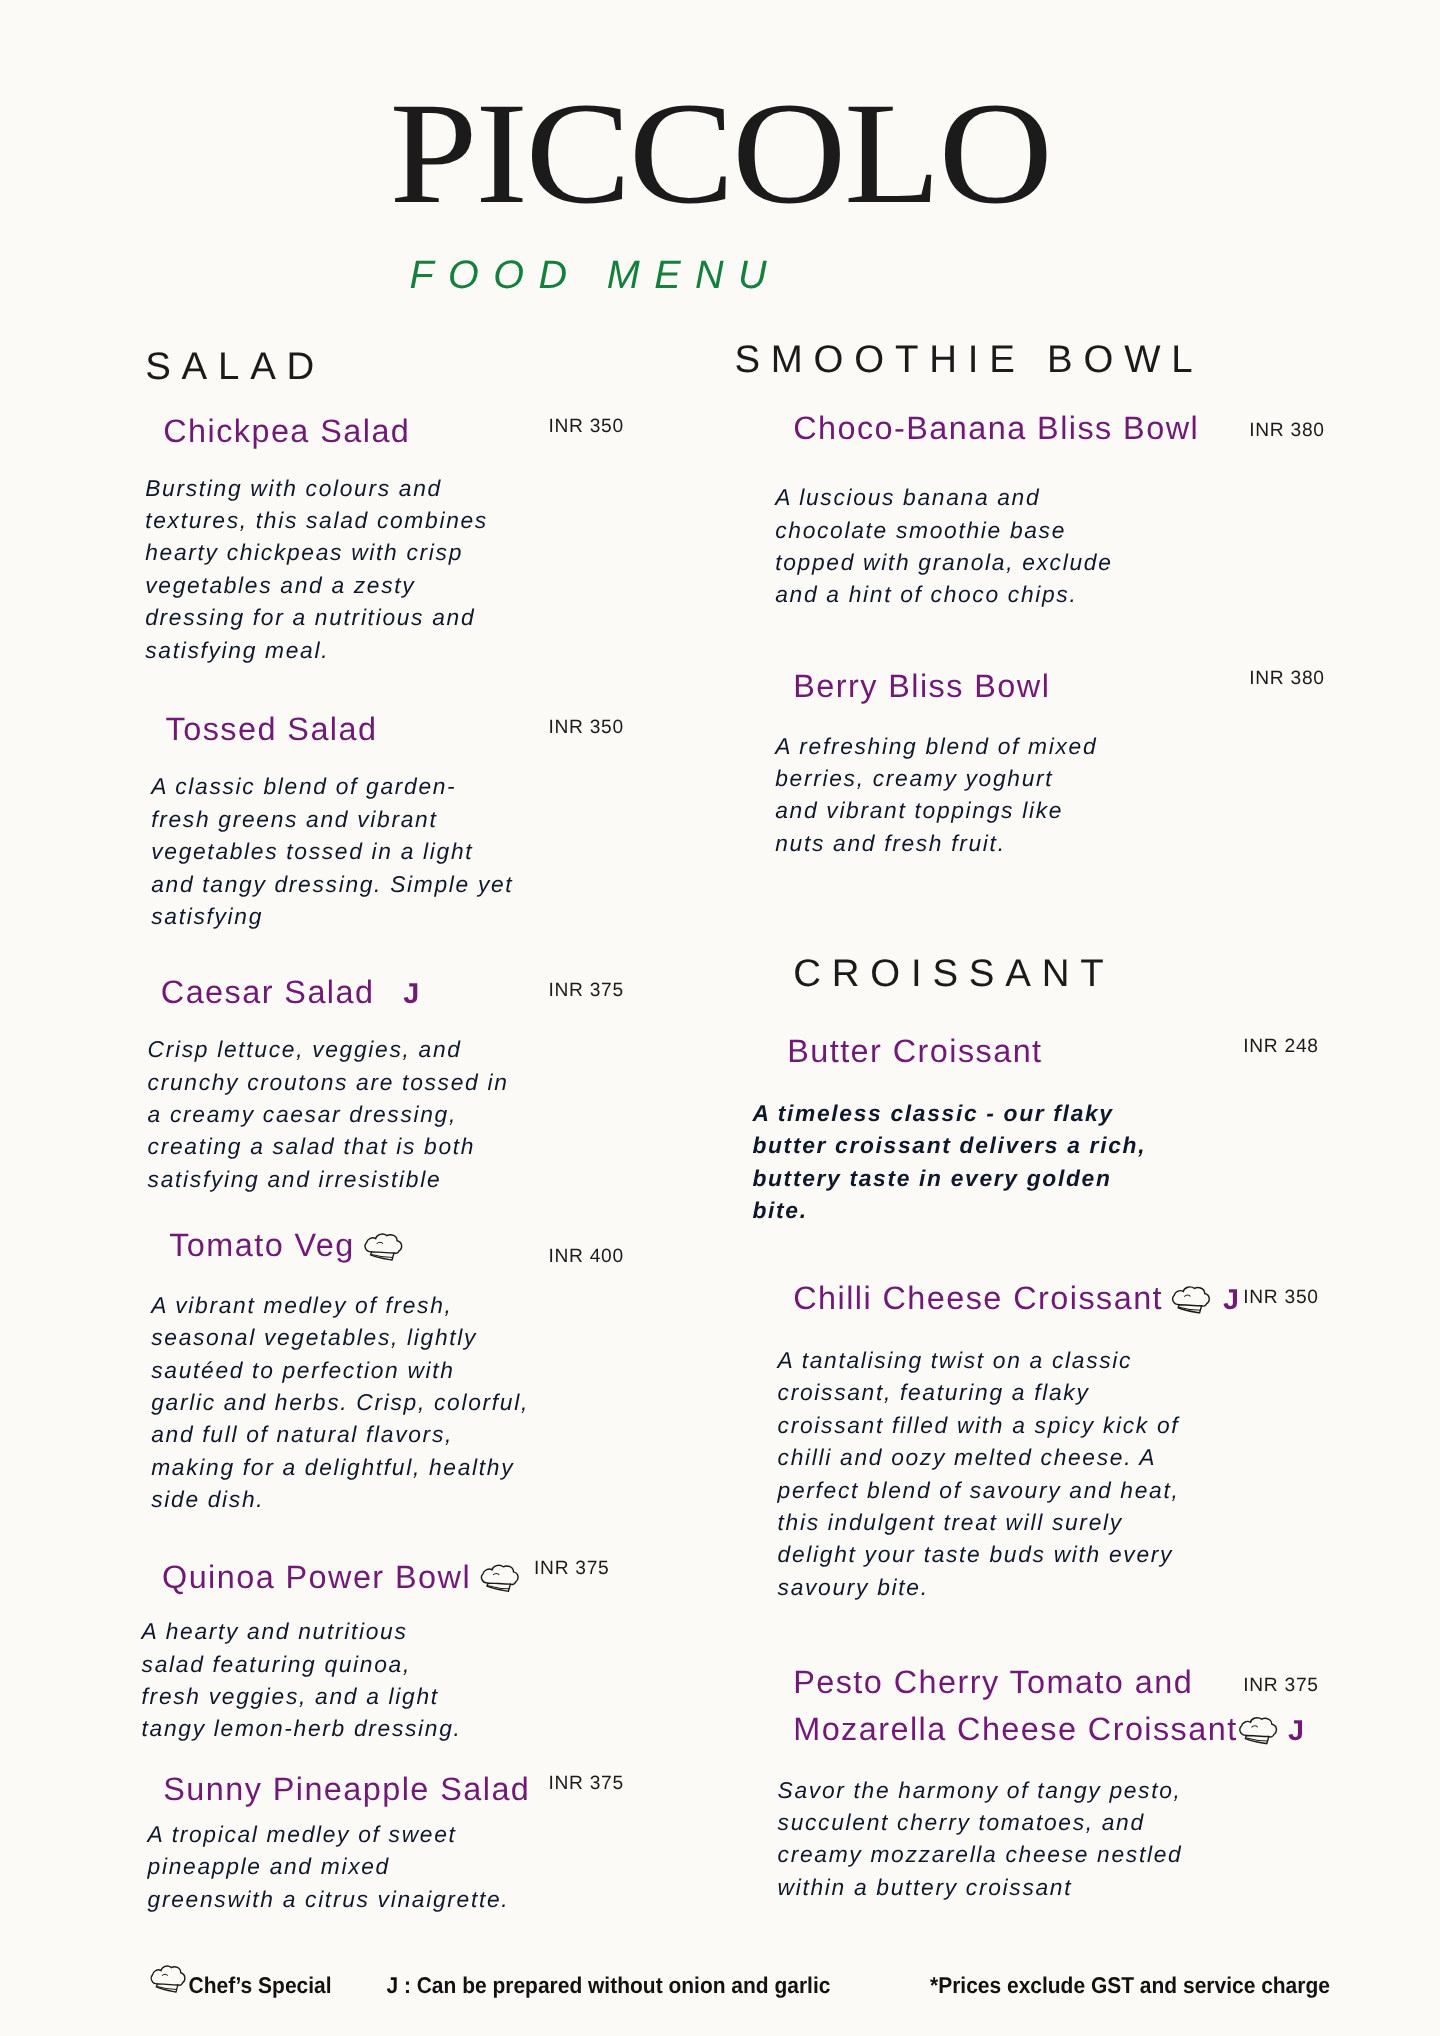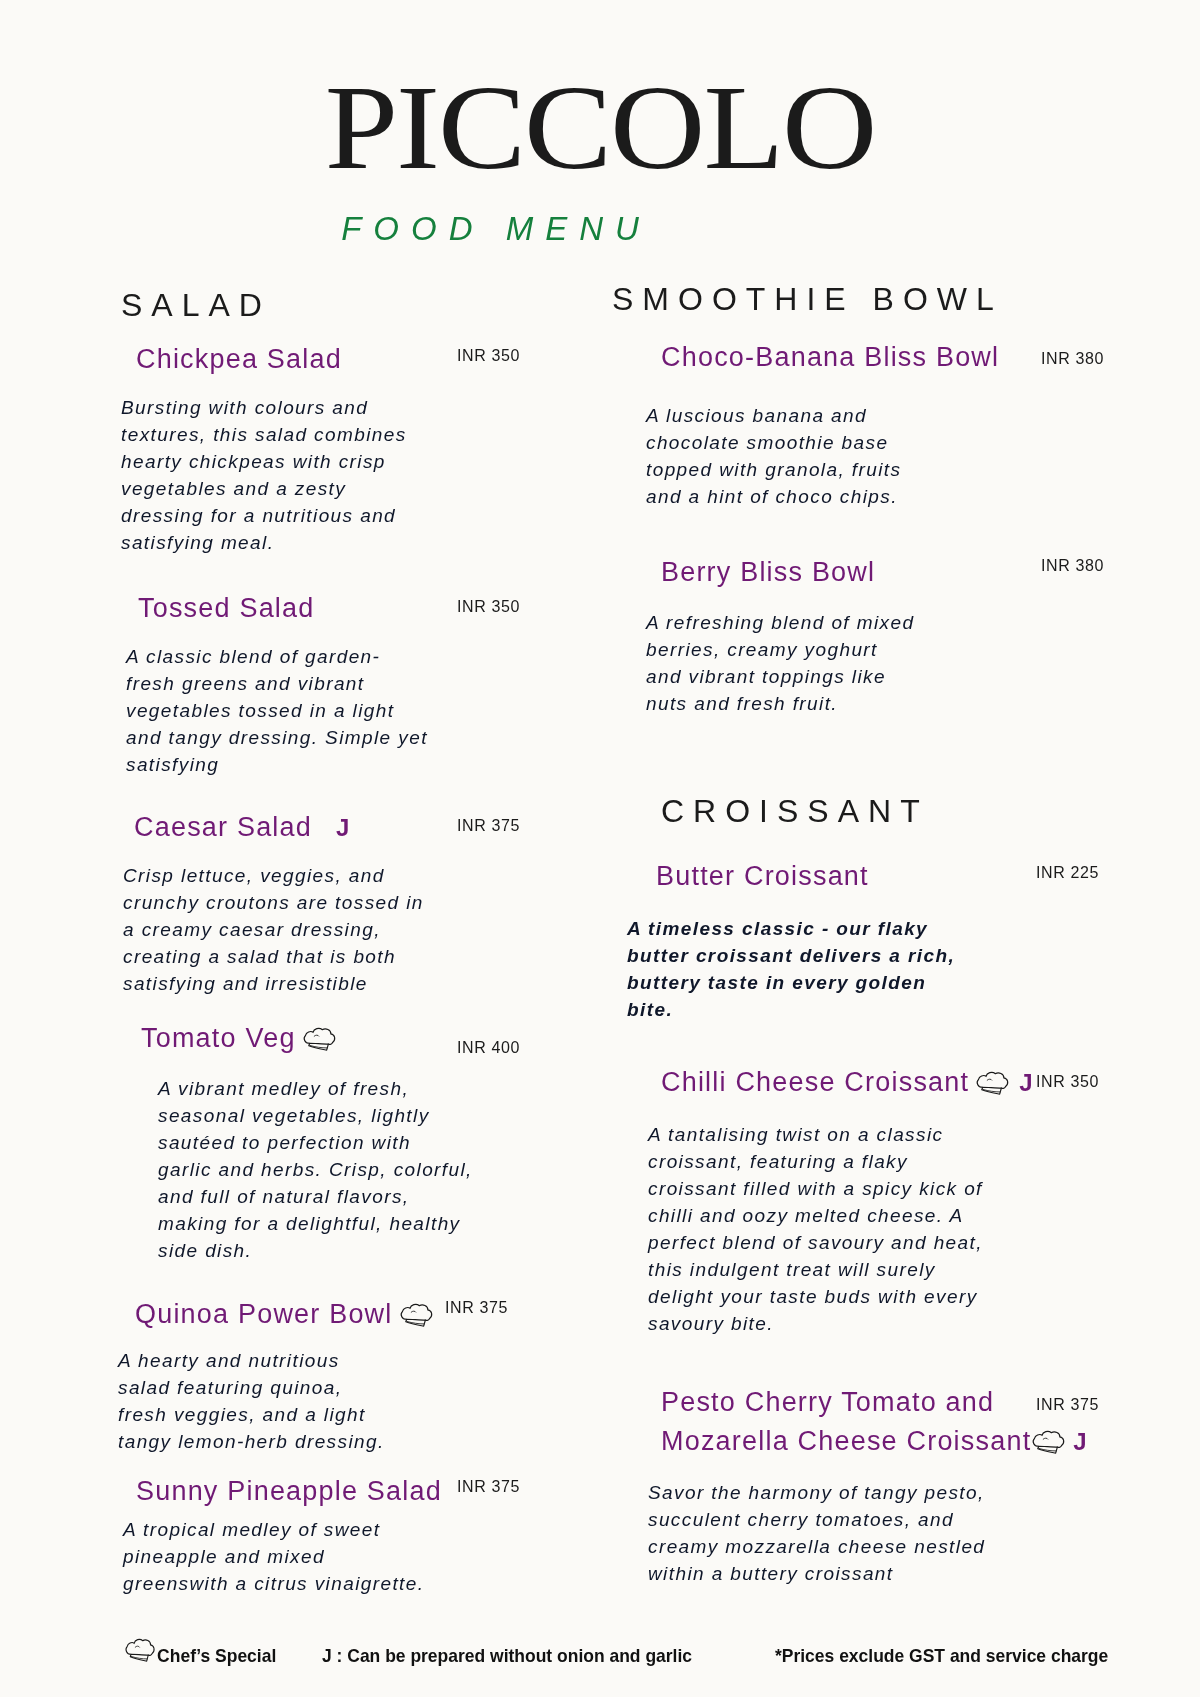--- a/index.html
+++ b/index.html
@@ -94,21 +94,21 @@
 satisfying and irresistible</div>
 </div>
 
 <div>
   <div class="item-name" style="left:125px; top:1019px;">
     <span>Tomato Veg</span><span class="chef-icon"><svg>
           <use href="#chefhat"></use>
         </svg></span>
   </div>
   <div class="item-price" style="left:457px; top:1039px;">INR 400</div>
-  <div class="item-desc" style="left:126px; top:1075px;margin-left:32px;">A vibrant medley of fresh,
+  <div class="item-desc" style="left:126px; top:1075px;">A vibrant medley of fresh,
 seasonal vegetables, lightly
 sautéed to perfection with
 garlic and herbs. Crisp, colorful,
 and full of natural flavors,
 making for a delightful, healthy
 side dish.</div>
 </div>
 
 <div>
   <div class="item-name" style="left:119px; top:1295px;">
@@ -131,38 +131,38 @@
 greenswith a citrus vinaigrette.</div>
 </div>
 
 <div class="section-title" style="left:612px; top:281px;">SMOOTHIE BOWL</div>
 
 <div>
   <div class="item-name" style="left:645px; top:338px;">Choco-Banana Bliss Bowl</div>
   <div class="item-price" style="left:1041px; top:350px;">INR 380</div>
   <div class="item-desc" style="left:646px; top:402px;">A luscious banana and
 chocolate smoothie base
-topped with granola, fruits
+topped with granola, exclude
 and a hint of choco chips.</div>
 </div>
 
 <div>
   <div class="item-name" style="left:645px; top:553px;">Berry Bliss Bowl</div>
   <div class="item-price" style="left:1041px; top:557px;">INR 380</div>
   <div class="item-desc" style="left:646px; top:609px;">A refreshing blend of mixed
 berries, creamy yoghurt
 and vibrant toppings like
 nuts and fresh fruit.</div>
 </div>
 
 <div class="section-title" style="left:640px; top:793px;margin-left:21px;">CROISSANT</div>
 
 <div>
   <div class="item-name" style="left:640px; top:857px;">Butter Croissant</div>
-  <div class="item-price" style="left:1036px; top:864px;">INR 225</div>
+  <div class="item-price" style="left:1036px; top:864px;">INR 248</div>
   <div class="item-desc" style="left:627px; top:915px;font-weight:bold;">A timeless classic - our flaky
 butter croissant delivers a rich,
 buttery taste in every golden
 bite.</div>
 </div>
 
 <div>
   <div class="item-name" style="left:645px; top:1063px;">
     <span>Chilli Cheese Croissant</span><span class="chef-icon"><svg>
           <use href="#chefhat"></use>

